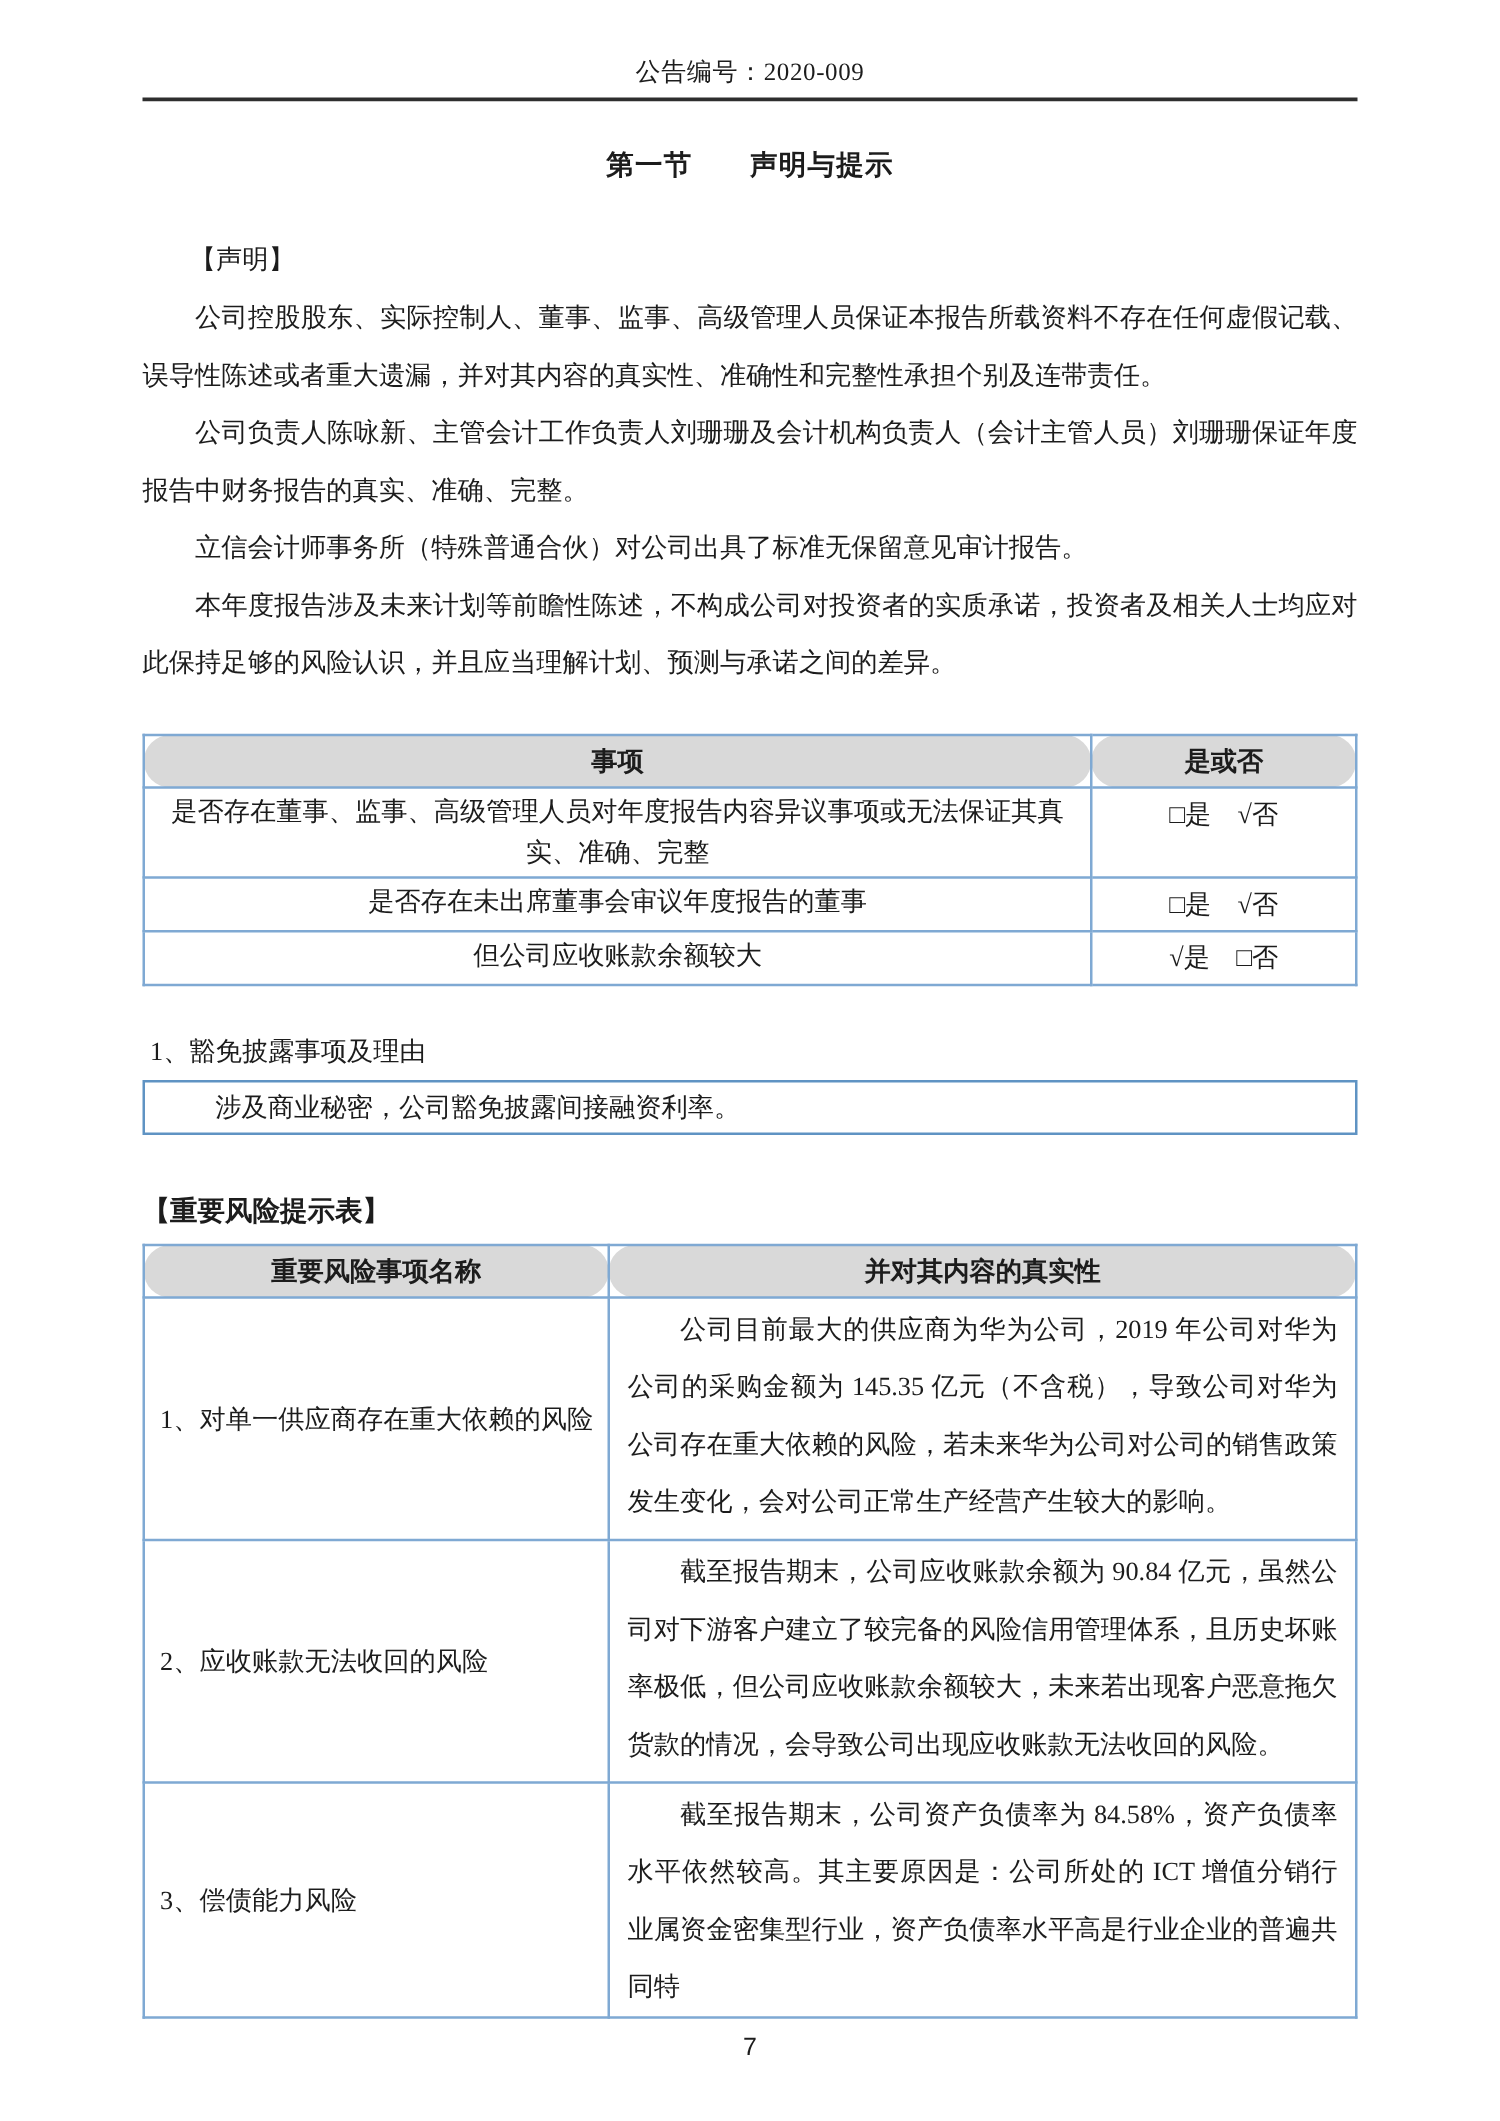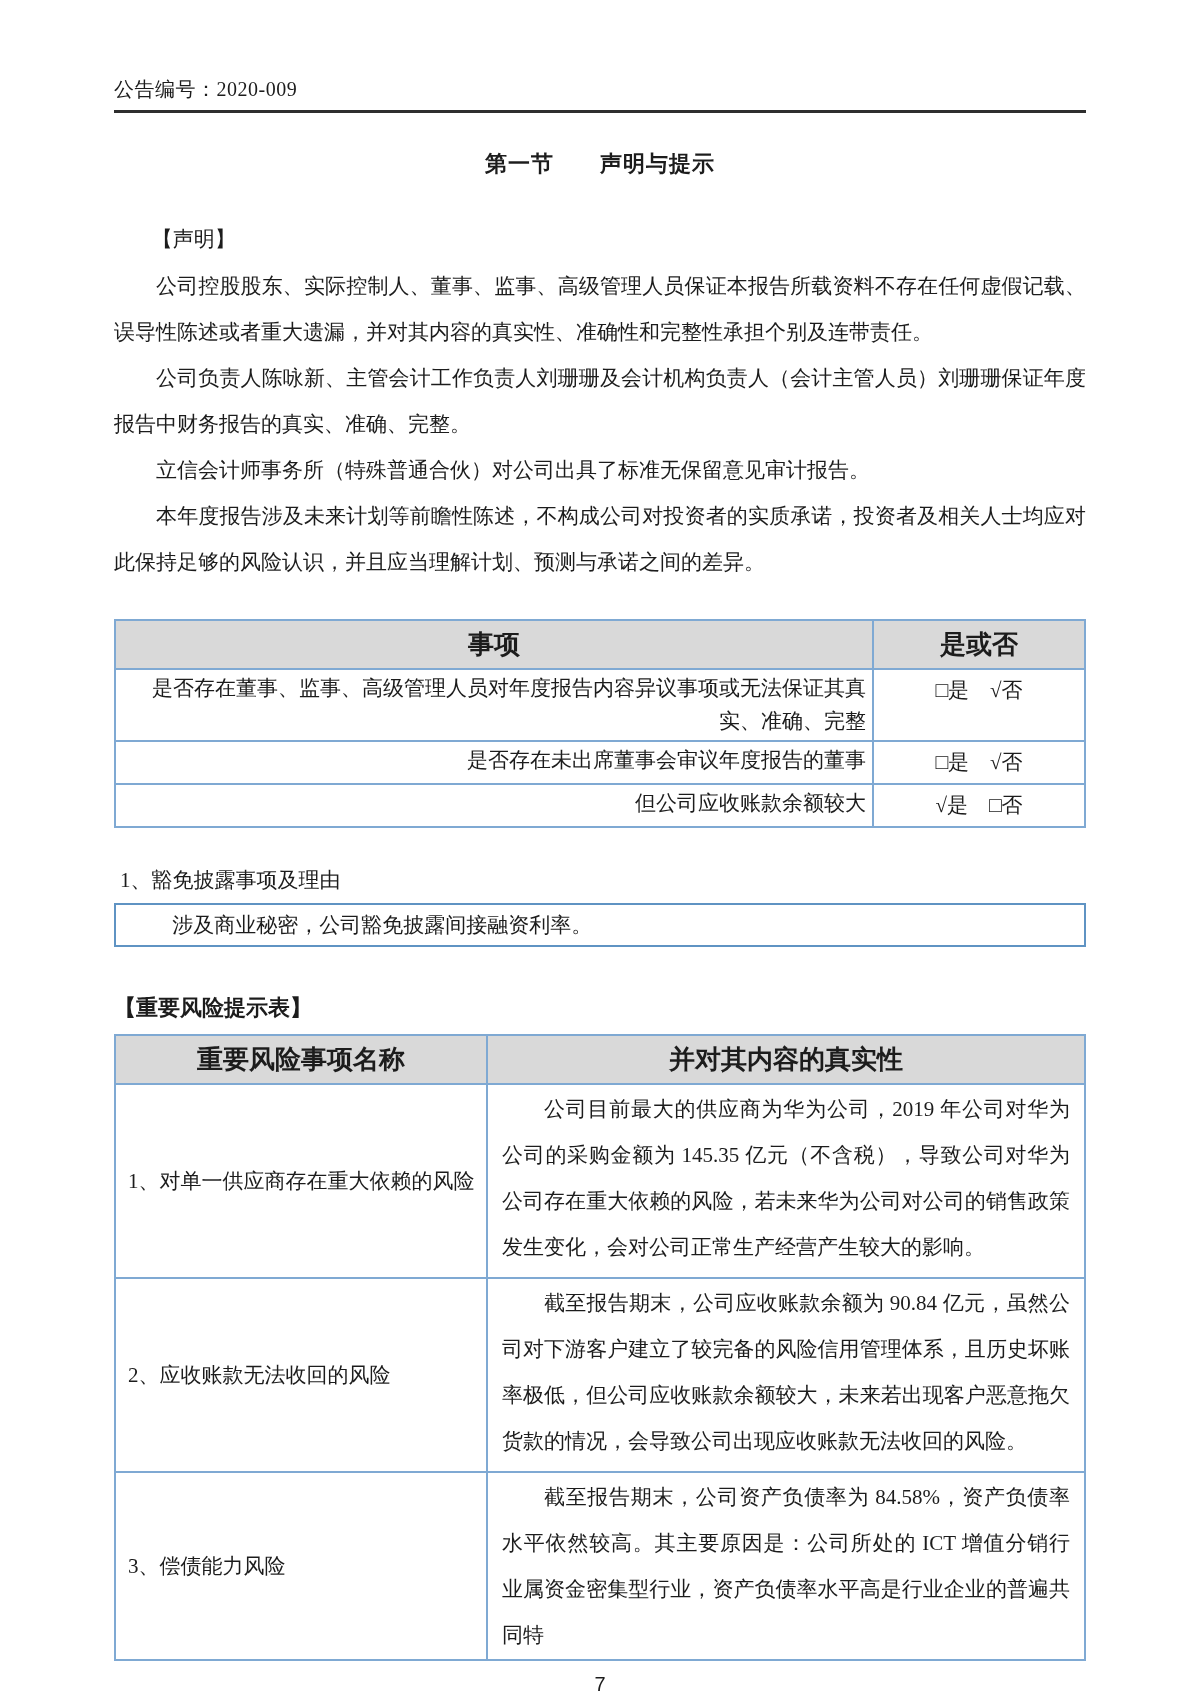--- a/index.html
+++ b/index.html
@@ -11,22 +11,22 @@
     background: #ffffff;
     font-family: "Liberation Serif", "DejaVu Serif", serif;
     color: #1c1c1c;
     box-sizing: border-box;
     overflow: hidden;
   }
   .content { padding: 0 114px; }
 
   
   .doc-header {
-    padding-top: 76px;
-    text-align: left;
+    padding-top: 44px;
+    text-align: center;
     font-size: 20px;
     letter-spacing: 0.5px;
   }
   .header-rule {
     margin-top: 7px;
     border: 0;
     border-top: 3px solid #2e2e2e;
   }
 
   
@@ -58,34 +58,35 @@
   table {
     border-collapse: collapse;
     width: 100%;
     table-layout: fixed;
   }
   th, td { border: 2px solid #7fa9d3; }
   th {
     background: #d9d9d9;
     font-weight: bold;
     font-family: "Liberation Sans", "DejaVu Sans", sans-serif;
-    font-size: 26px;
+    font-size: 21px;
     padding: 6px 4px;
     text-align: center;
+    border-radius: 21px;
   }
 
   
   .matters { margin-top: 34px; }
   .matters .col-answer-w { width: 212px; }
   .matters td {
     font-size: 21px;
     line-height: 33px;
     padding: 2px 6px;
     vertical-align: top;
-    text-align: right;
+    text-align: center;
   }
   .matters td.answer {
     text-align: center;
     padding: 4px 2px;
   }
 
   
   .exemption-heading {
     margin-top: 38px;
     font-size: 21px;

